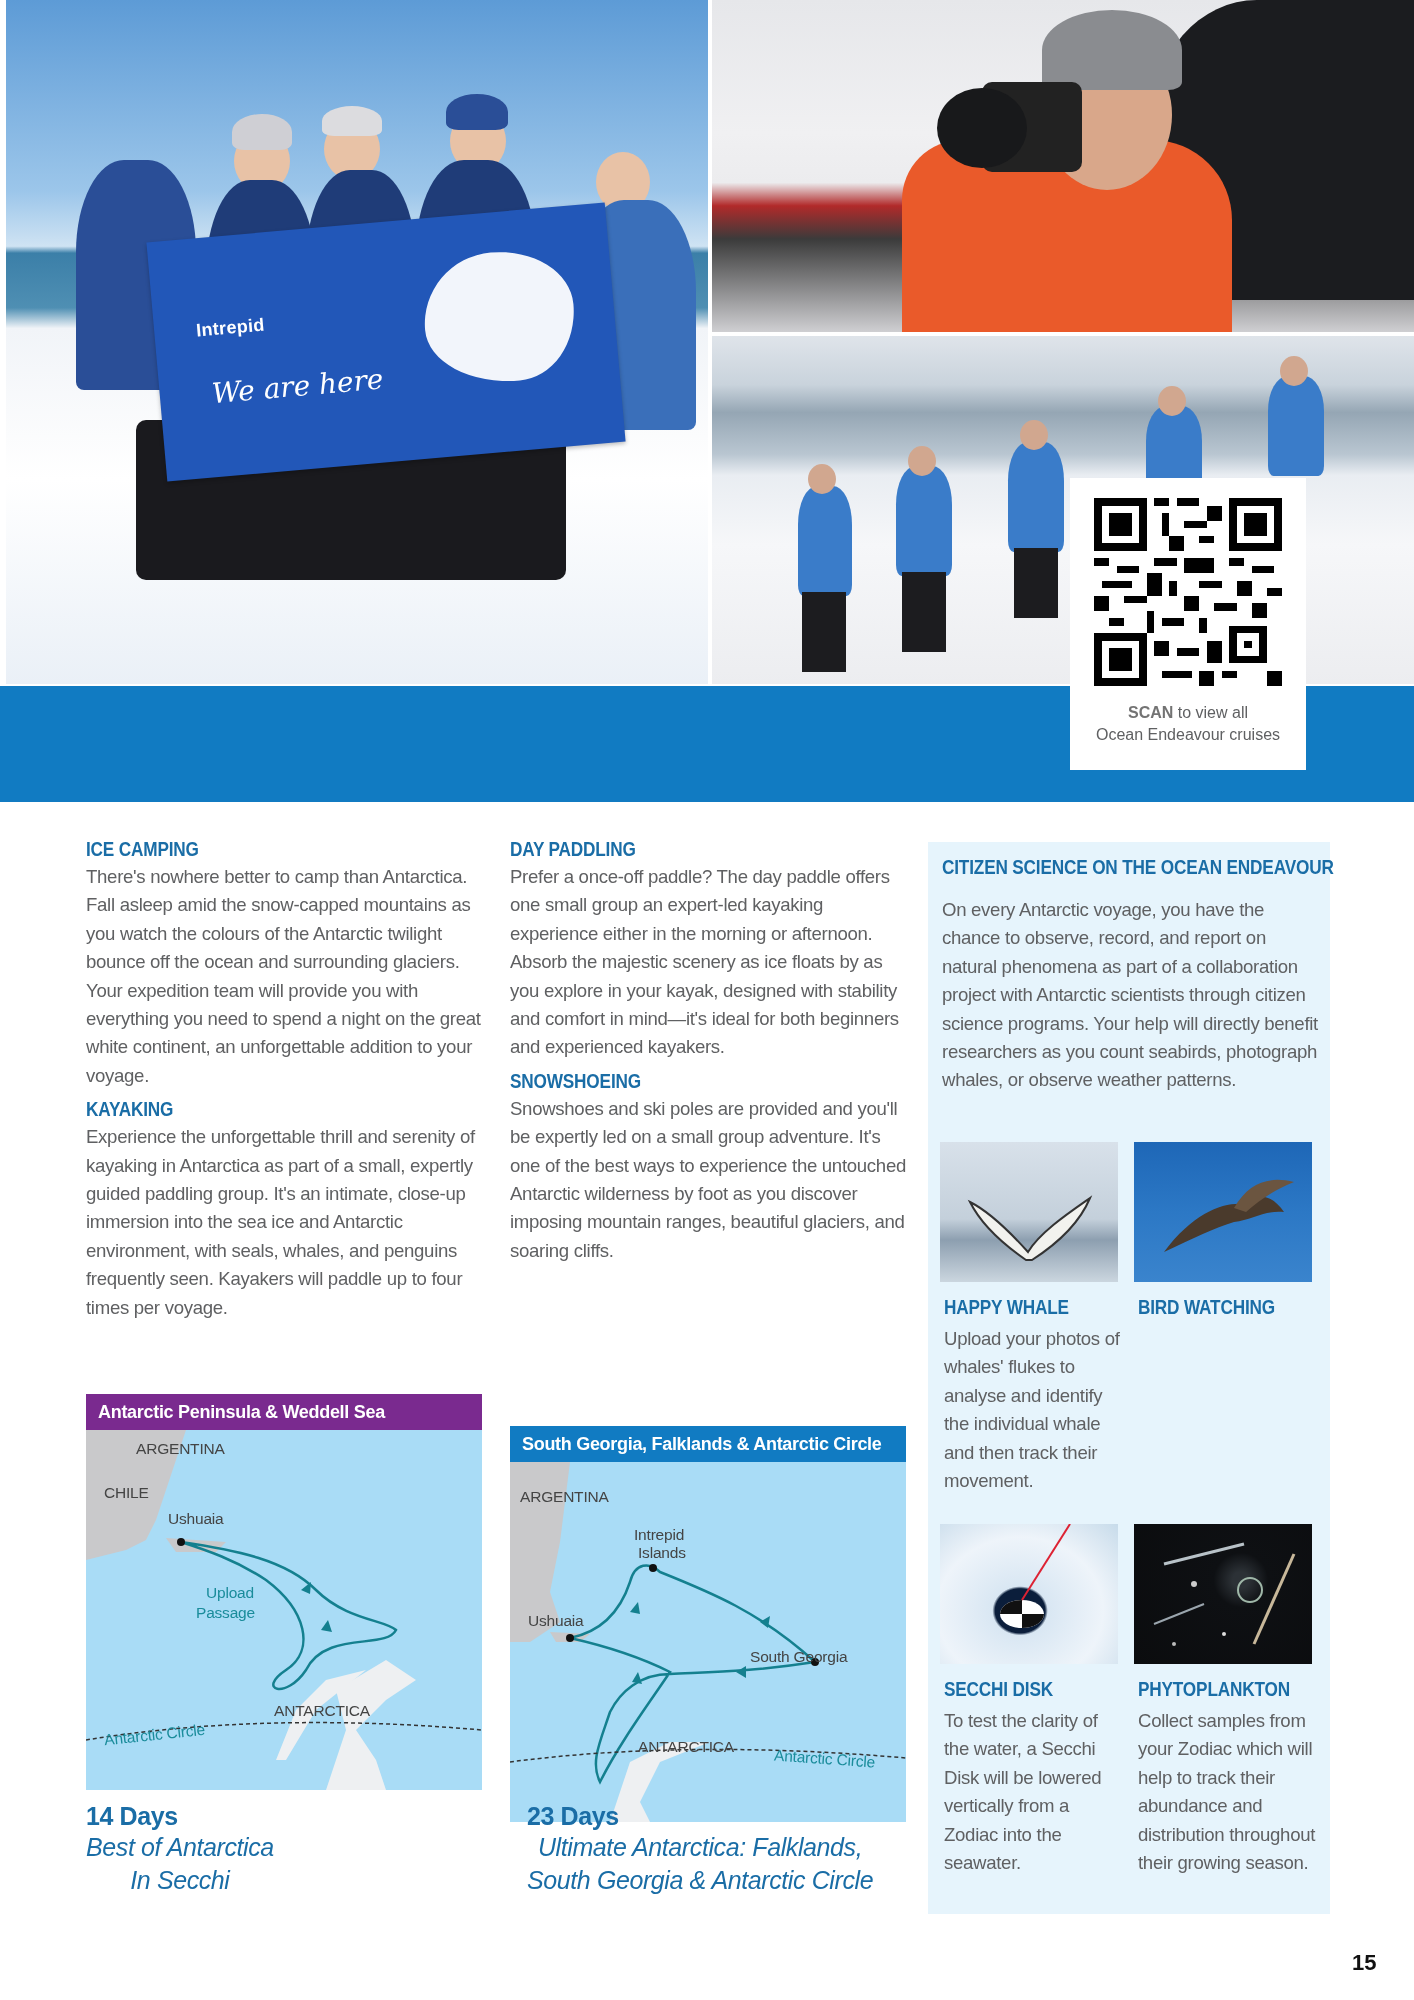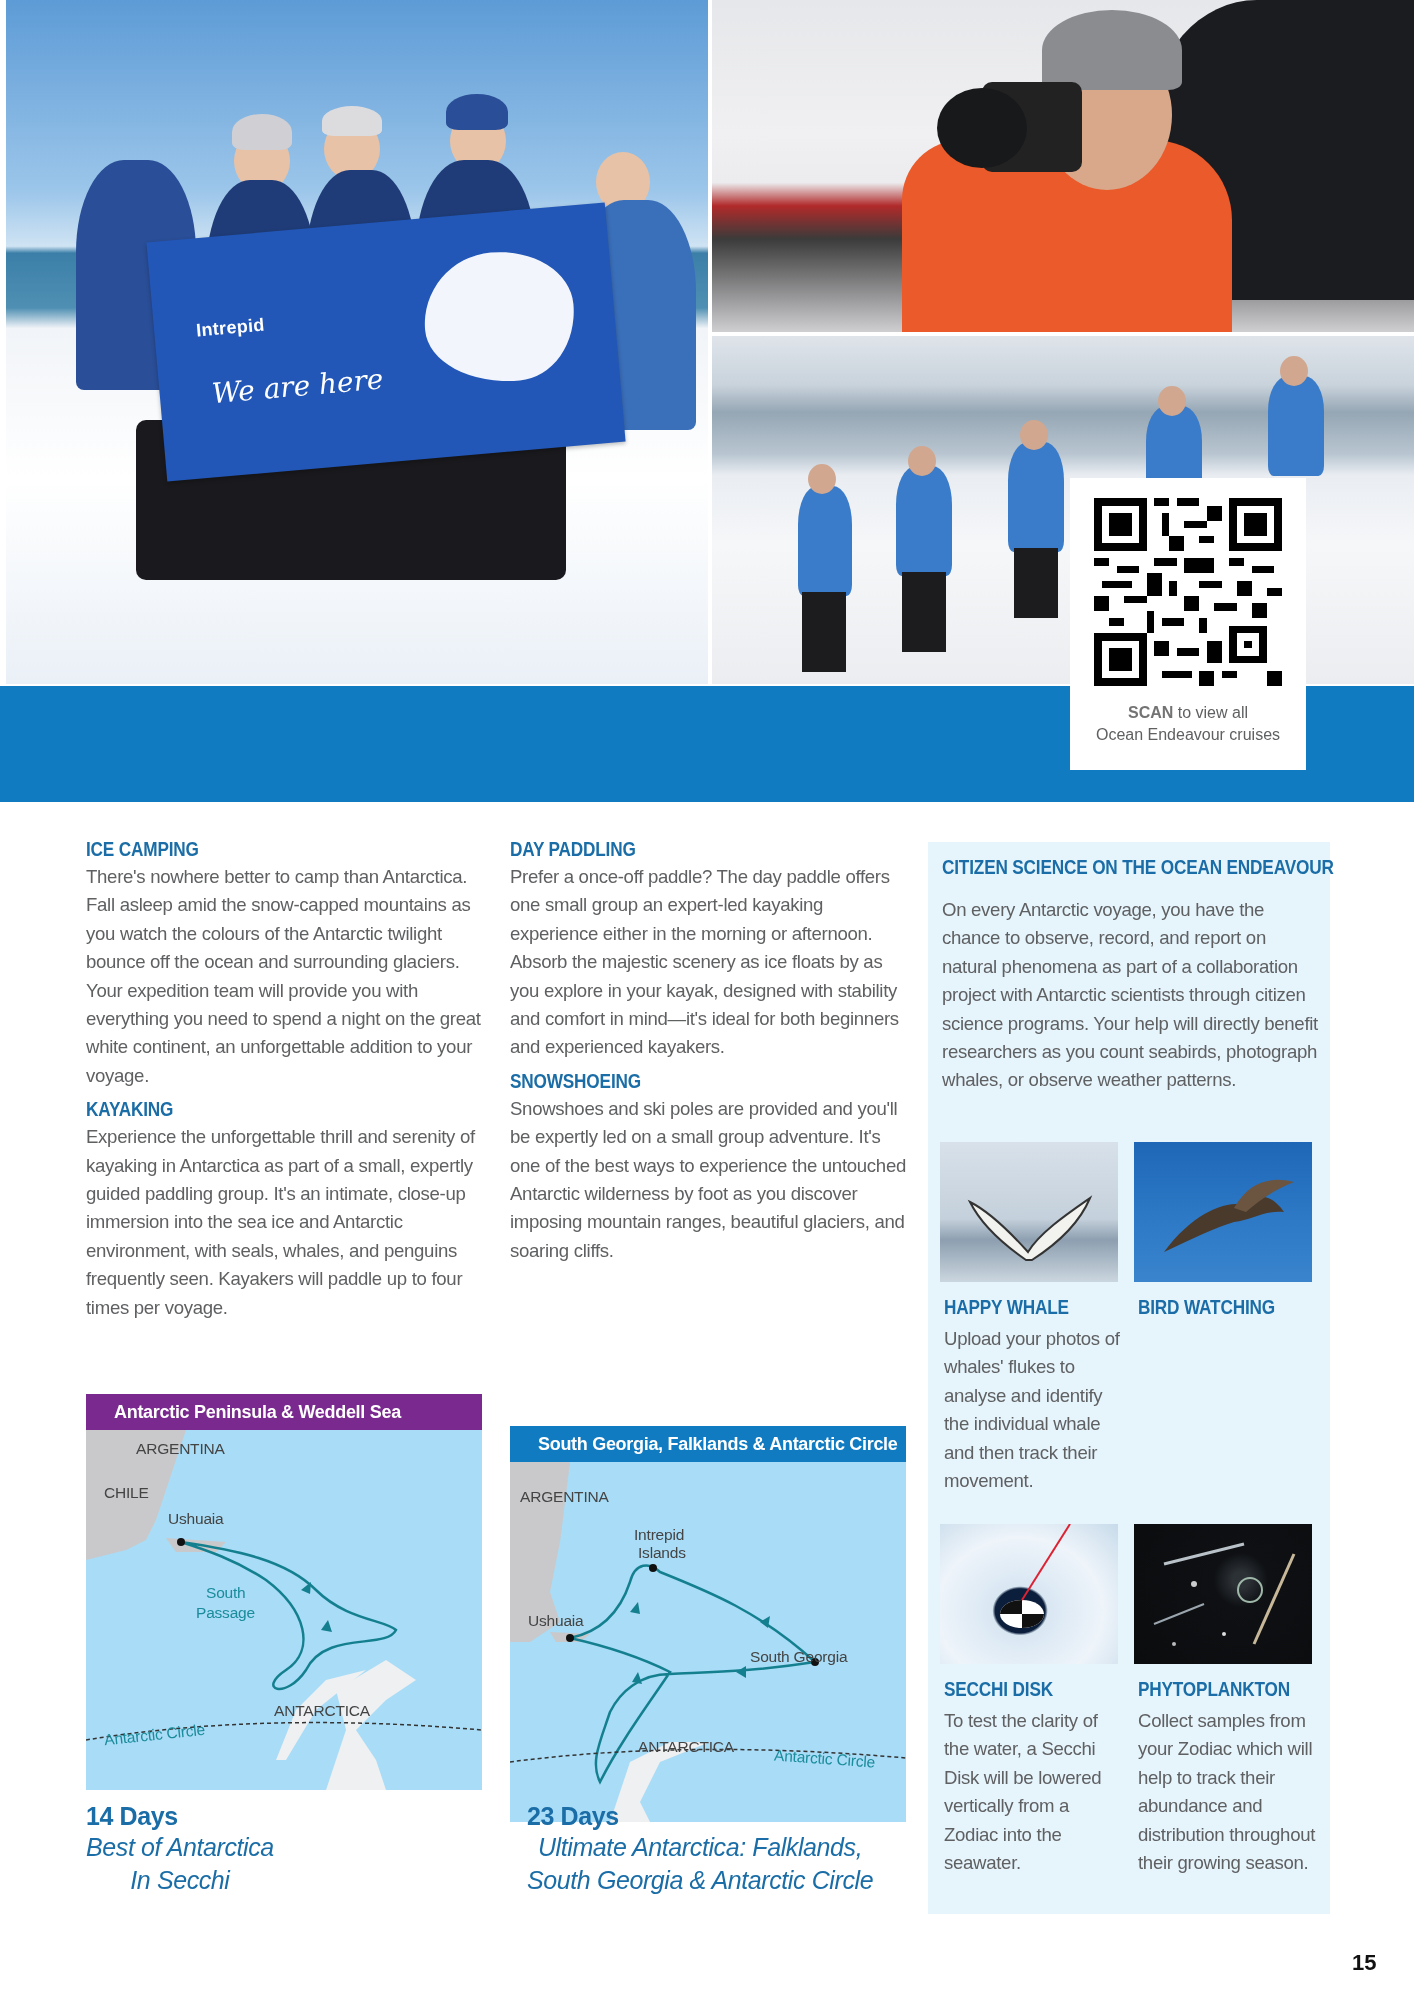--- a/index.html
+++ b/index.html
@@ -64,21 +64,21 @@
   .cs-item .body-text { margin-left: 4px; }
   .img-whale { background: linear-gradient(180deg, #d8e1ea 0%, #c4d0db 55%, #8d9fb0 70%, #cbd6df 100%); }
   .img-bird { background: linear-gradient(180deg, #1e67b7 0%, #2c78c5 50%, #3a84cd 100%); }
   .img-secchi { background: radial-gradient(ellipse at 45% 62%, #0b1e3b 0 18%, #d9e7f3 20%, #eef4fa 60%, #c7dbea 100%); }
   .img-phyto { background: radial-gradient(circle at 60% 40%, #2c3136 0 6%, #0e1013 20%, #0b0c0e 100%); }
 
   
   .map { position: absolute; top: 1394px; width: 396px; height: 396px; }
   .map1 { left: 86px; }
   .map2 { left: 510px; }
-  .map-header { height: 36px; line-height: 36px; color: #fff; font-size: 18px; font-weight: bold; padding-left: 28px; letter-spacing: -0.3px; white-space: nowrap; }
+  .map-header { height: 36px; line-height: 36px; color: #fff; font-size: 18px; font-weight: bold; padding-left: 12px; letter-spacing: -0.3px; white-space: nowrap; }
   .map1 .map-header { background: #7a2a8f; }
   .map2 .map-header { background: #117bc2; margin-top: 32px; }
   .map-body { position: relative; width: 396px; height: 360px; background: #a9dcf6; overflow: hidden; }
   .map-body svg { position: absolute; left: 0; top: 0; }
   .map-label { position: absolute; font-size: 15.5px; color: #444; white-space: nowrap; letter-spacing: -0.2px; }
   .map-label.teal { color: #1a8c9b; }
 
   .trip { position: absolute; top: 1802px; }
   .trip1 { left: 86px; }
   .trip2 { left: 527px; }
@@ -285,21 +285,21 @@
       <path d="M190 330 L210 280 L240 250 L280 240 L230 280 L200 330Z" fill="#eef0f2"></path>
       <path d="M95 112 C150 120 200 130 230 160 C260 190 300 190 310 200 C300 220 240 200 220 240 C200 270 170 260 200 240 C230 220 220 180 180 150 C150 130 120 120 95 112Z" fill="none" stroke="#14808f" stroke-width="2.5"></path>
       <polygon points="215,160 225,152 224,164" fill="#14808f"></polygon>
       <polygon points="235,200 242,190 246,202" fill="#14808f"></polygon>
       <circle cx="95" cy="112" r="4" fill="#111"></circle>
       <path d="M0 310 C120 290 260 288 396 300" fill="none" stroke="#333" stroke-width="1.5" stroke-dasharray="4 3"></path>
     </svg>
     <span class="map-label" style="left:50px;top:10px">ARGENTINA</span>
     <span class="map-label" style="left:18px;top:54px">CHILE</span>
     <span class="map-label" style="left:82px;top:80px">Ushuaia</span>
-    <span class="map-label teal" style="left:120px;top:154px">South</span>
+    <span class="map-label teal" style="left:120px;top:154px">Upload</span>
     <span class="map-label teal" style="left:110px;top:174px">Passage</span>
     <span class="map-label" style="left:188px;top:272px">ANTARCTICA</span>
     <span class="map-label teal" style="left:18px;top:296px;transform:rotate(-6deg)">Antarctic Circle</span>
   </div>
 </div>
 
 <div class="map map2">
   <div class="map-header">South Georgia, Falklands &amp; Antarctic Circle</div>
   <div class="map-body">
     <svg width="396" height="360" viewBox="0 0 396 360">

